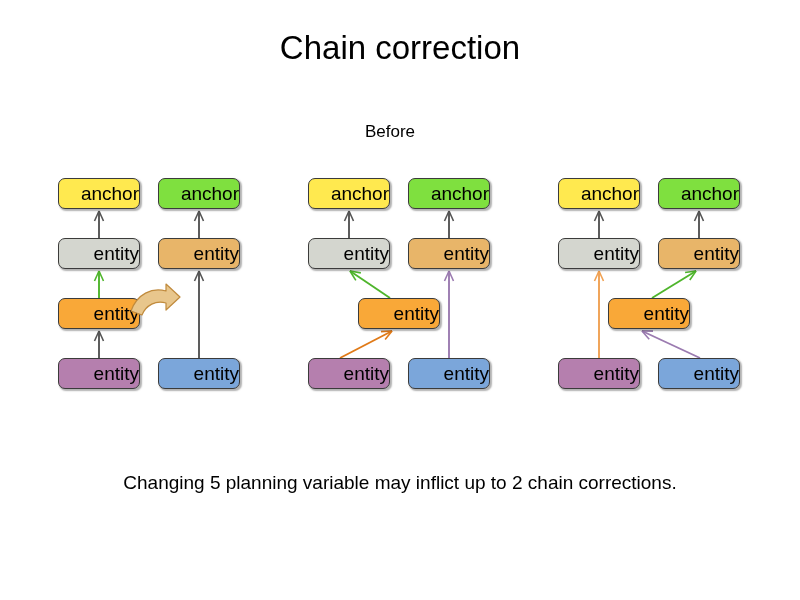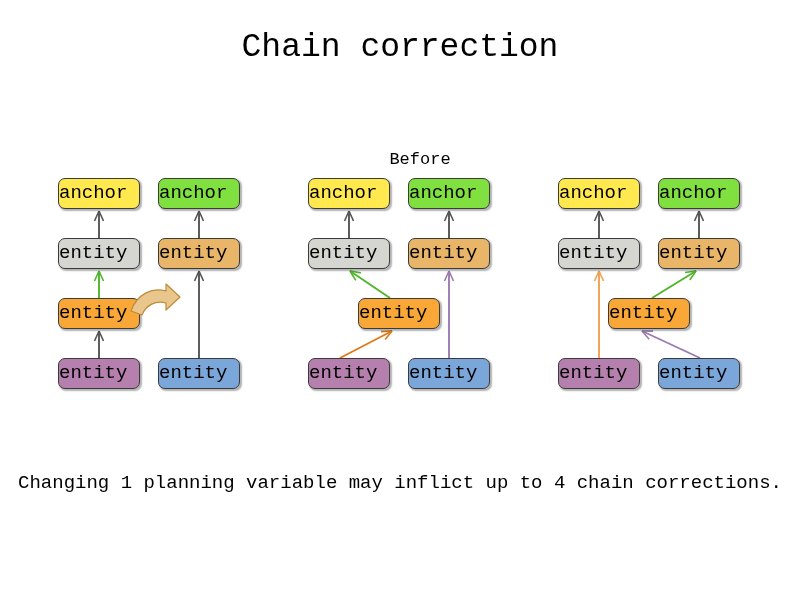--- a/index.html
+++ b/index.html
@@ -13,42 +13,41 @@
     position: relative;
     overflow: hidden;
     font-family: "Liberation Sans", sans-serif;
     color: #000000;
   }
   #slide {
     position: absolute;
     left: 0; top: 0;
     width: 800px;
     height: 512px;
-    font-family: Liberation Mono, monospace;
   }
   #title {
     position: absolute;
     left: 0;
     top: 28px;
     width: 800px;
     text-align: center;
     font-size: 33px;
     font-weight: normal;
     letter-spacing: 0px;
     line-height: 40px;
     color: #000000;
   }
   .panel-label {
     position: absolute;
     font-size: 17px;
     text-align: center;
     color: #000000;
     line-height: 20px;
   }
-  #label-before { left: 360px; top: 122px; width: 120px; margin-top: 28px; }
+  #label-before { left: 330px; top: 122px; width: 120px; }
   #label-after  { left: 590px; top: 122px; width: 120px; }
 
   #caption {
     position: absolute;
     left: 0;
     top: 470px;
     width: 800px;
     text-align: center;
     font-size: 19px;
     color: #000000;
@@ -57,21 +56,21 @@
 
   .node {
     position: absolute;
     width: 82px;
     height: 31px;
     border: 1.3px solid #3b3b3b;
     border-radius: 7px;
     box-sizing: border-box;
     display: flex;
     align-items: center;
-    justify-content: flex-start;
+    justify-content: flex-end;
     font-size: 19px;
     line-height: 19px;
     color: #000000;
     box-shadow: 1.5px 1.5px 1.5px rgba(0,0,0,0.30);
   }
   .node span { pointer-events: none; }
 
   svg.edges {
     position: absolute;
     left: 0; top: 0;
@@ -269,15 +268,15 @@
                C 137 294, 152 287, 166 291
                L 166 284
                L 180 297
                L 166 310
                L 166 303
                C 156 300, 146 305, 142 315
                Z" fill="#E8C68C" stroke="#C08A3C" stroke-width="1.2" stroke-linejoin="round"></path>
     </g>
   </svg>
 
-  <div id="caption">Changing 1 planning variable may inflict up to 4 chain corrections.</div>
+  <div id="caption">Changing 5 planning variable may inflict up to 2 chain corrections.</div>
 
 </div>
 
 </body></html>

